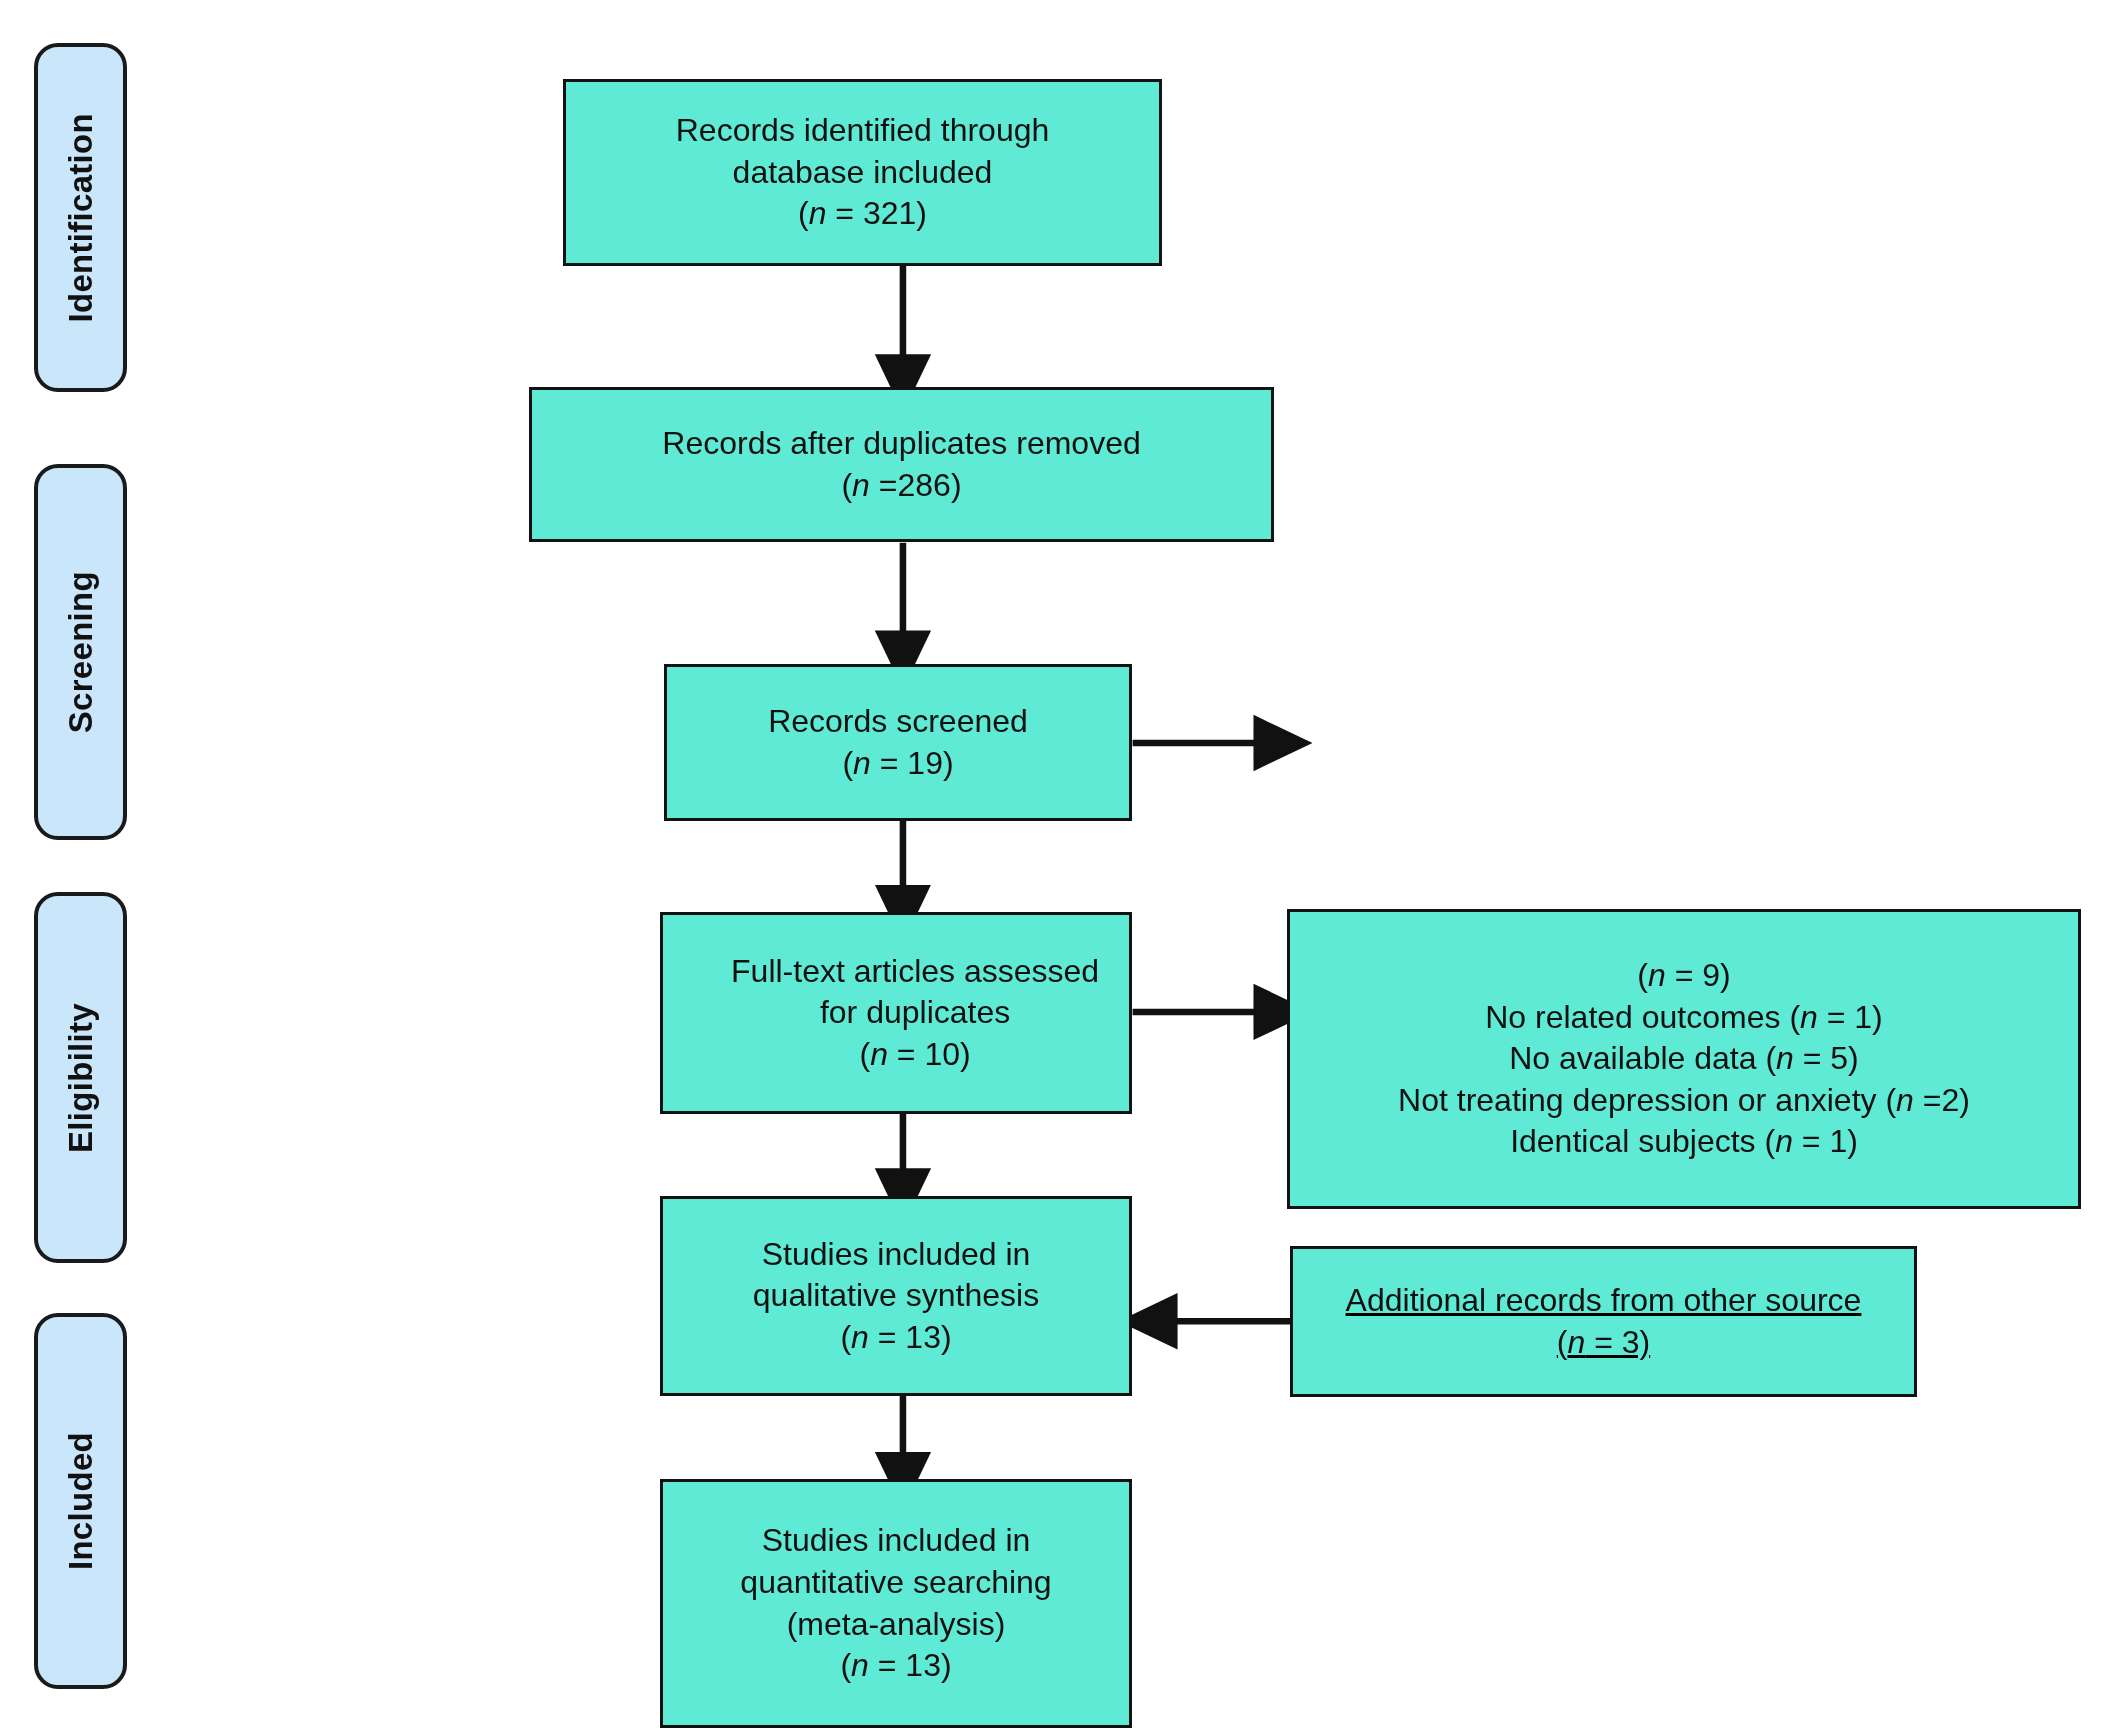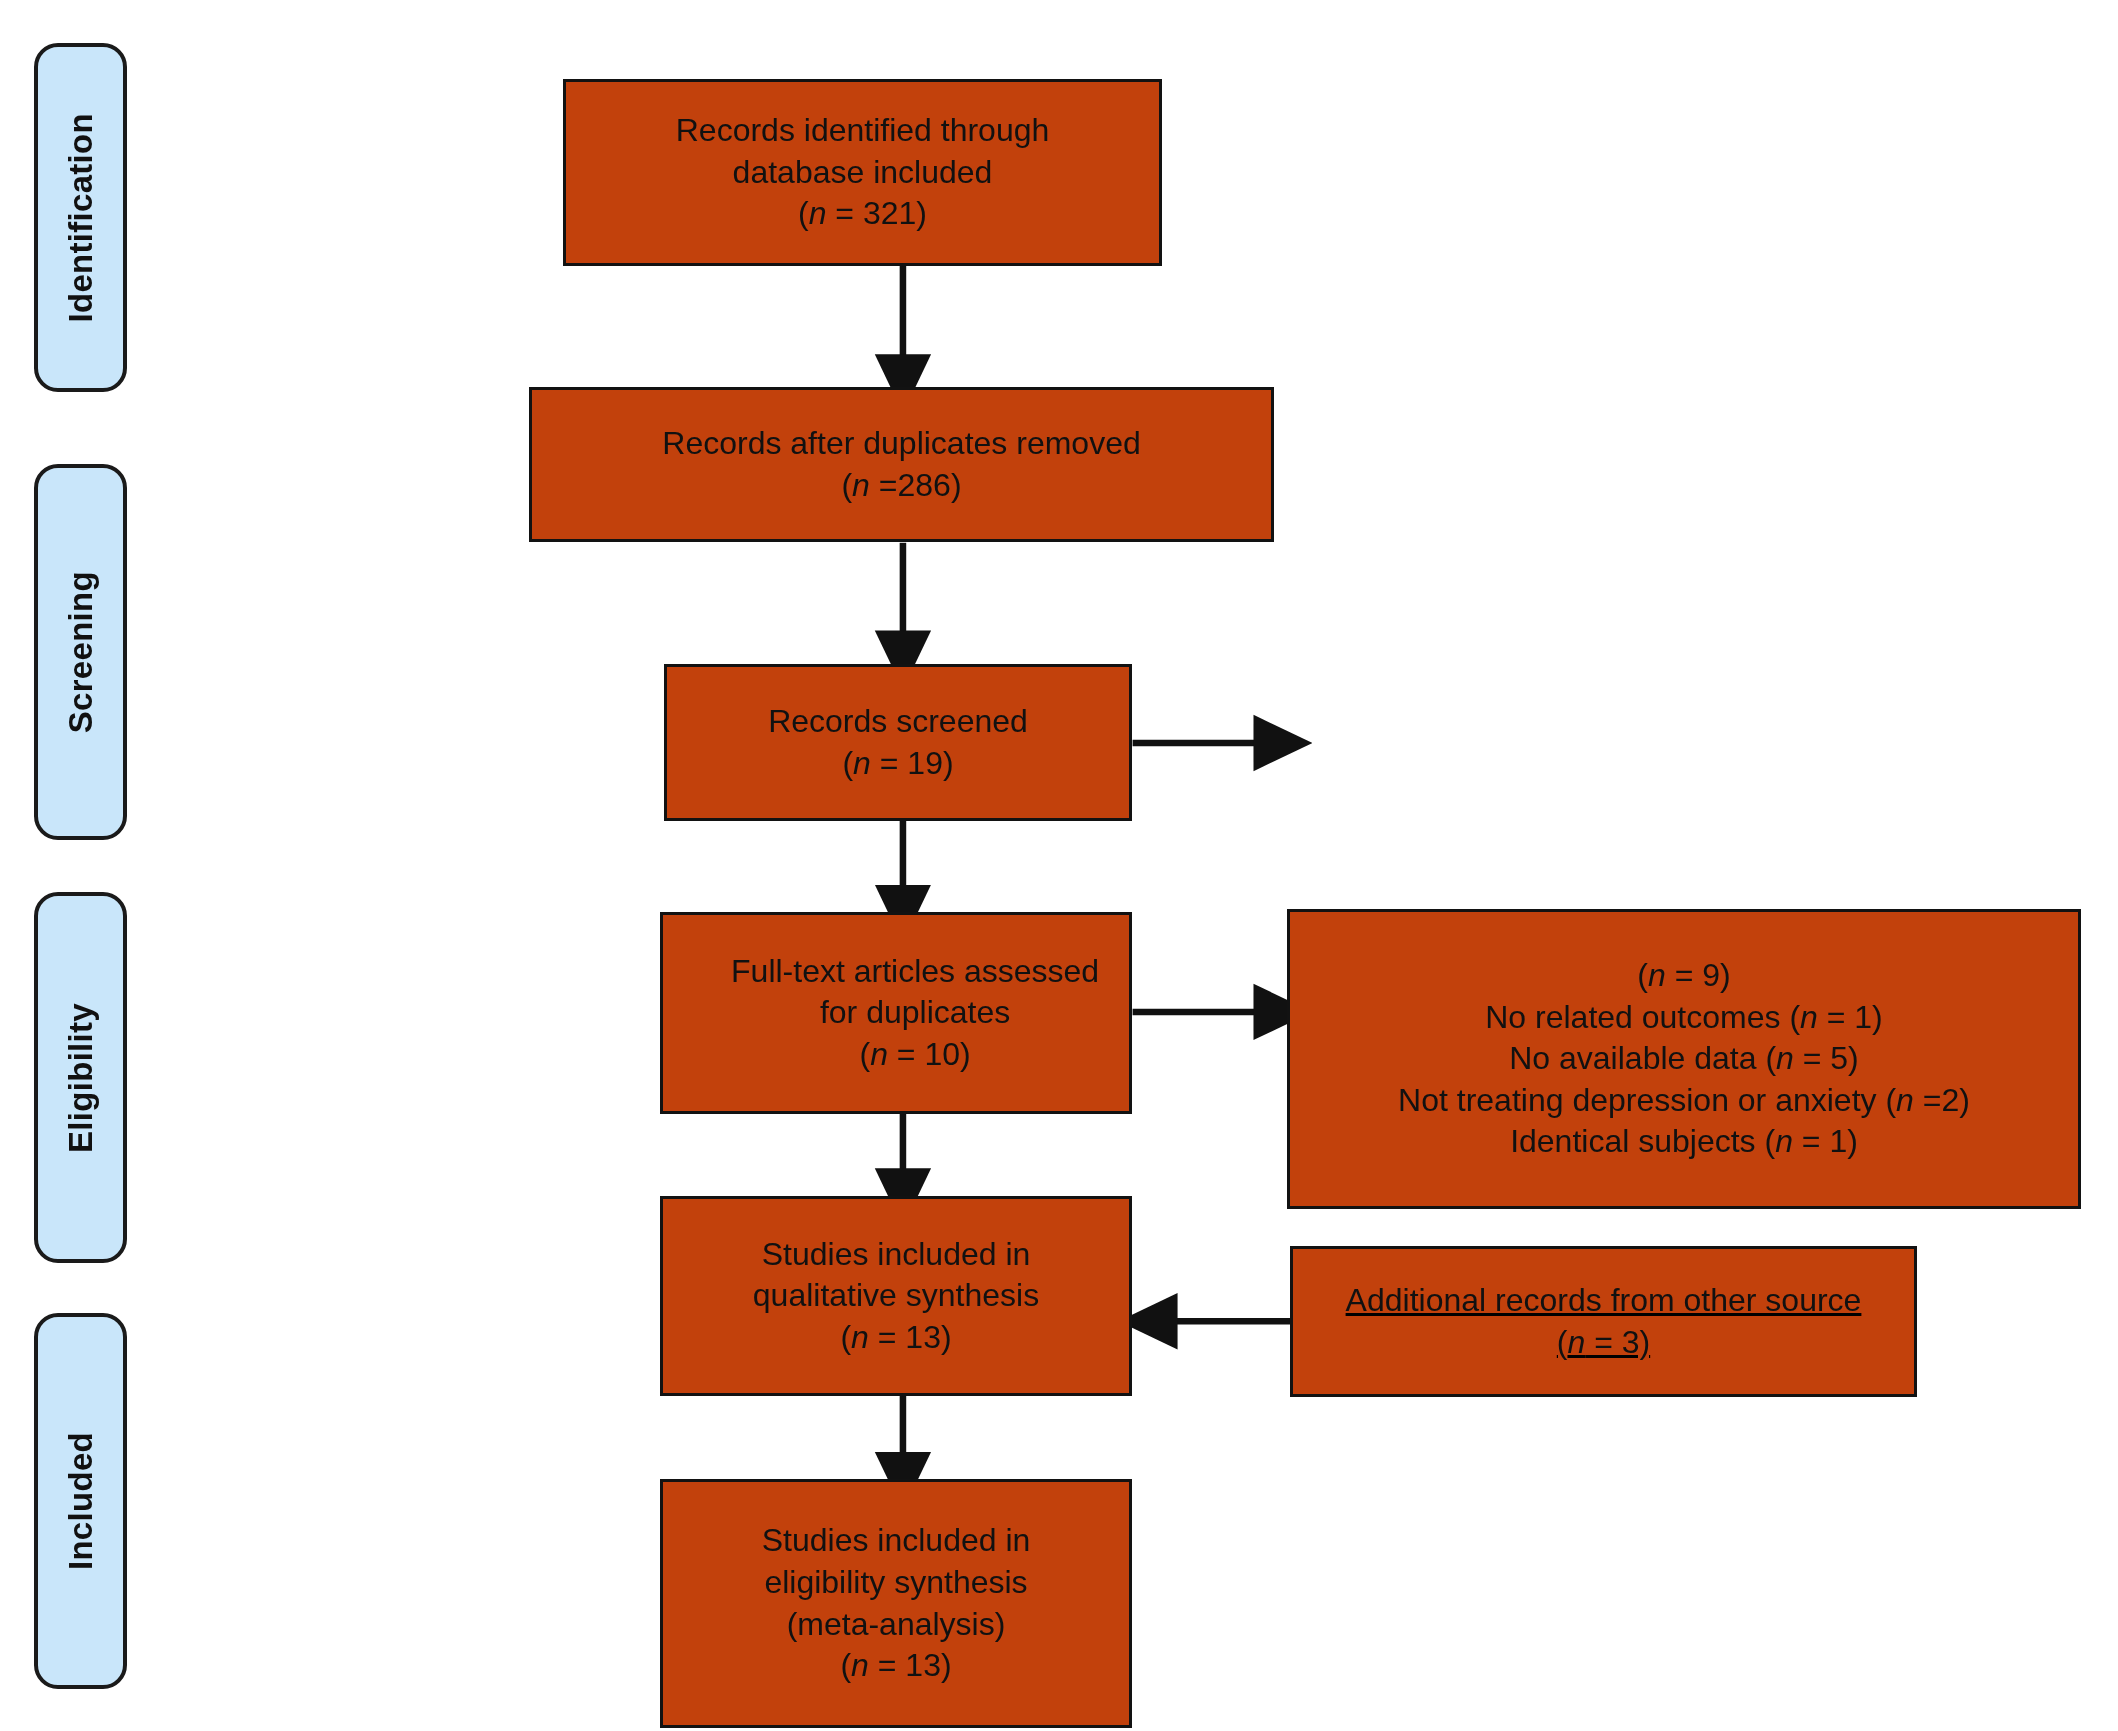--- a/index.html
+++ b/index.html
@@ -40,21 +40,21 @@
     font-weight: bold;
     font-size: 33px;
     letter-spacing: 0.3px;
     color: #111111;
     white-space: nowrap;
     font-family: "Liberation Sans", sans-serif;
   }
   
   .flow-box {
     position: absolute;
-    background: #c2410c;
+    background: #5eead4;
     border: 3.8px solid #121212;
     box-sizing: border-box;
     display: flex;
     align-items: center;
     justify-content: center;
     padding: 5.5px 9.8px;
   }
   .box-lines > div {
     text-align: center;
     font-size: 32px;
@@ -160,20 +160,20 @@
   <div class="flow-box" style="left:1290px; top:1246px; width:627px; height:151px;text-decoration:underline;">
     <div class="box-lines">
       <div>Additional records from other source</div>
       <div><span>(</span><em>n</em><span> = 3)</span></div>
     </div>
   </div>
 
   <div class="flow-box" style="left:660px; top:1479px; width:472px; height:249px;">
     <div class="box-lines">
       <div>Studies included in</div>
-      <div>eligibility synthesis</div>
+      <div>quantitative searching</div>
       <div>(meta-analysis)</div>
       <div><span>(</span><em>n</em><span> = 13)</span></div>
     </div>
   </div>
 
 </div>
 
 
 </body></html>

